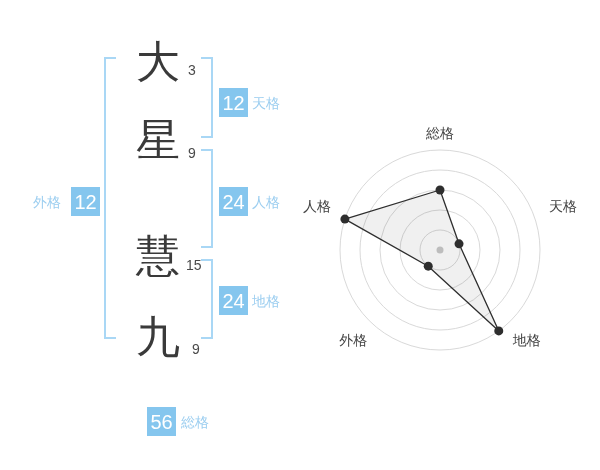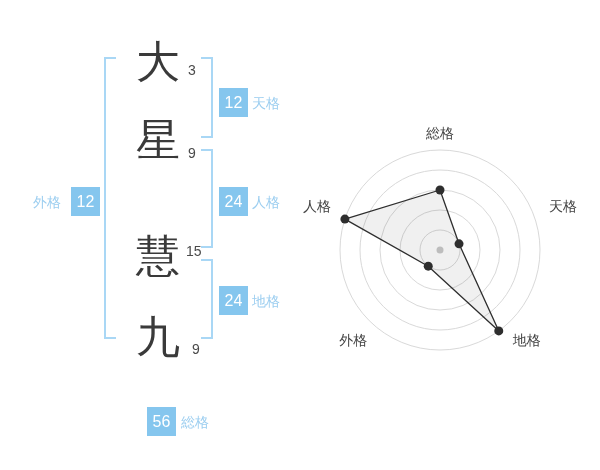--- a/index.html
+++ b/index.html
@@ -15,40 +15,40 @@
     position:relative;width:600px;height:470px;background:#ffffff;overflow:hidden;
     font-family:"Liberation Sans","DejaVu Sans",sans-serif;
   }
   
   .kanji{
     position:absolute;left:135px;width:46px;text-align:center;
     font-size:44px;line-height:1;color:var(--text-dark);font-weight:500;
   }
   .k0{top:40px}.k1{top:118px}.k2{top:234px}.k3{top:315px}
   .strokenum{position:absolute;font-size:14px;color:var(--num-gray);line-height:1;}
-  .s0{left:188px;top:63px}.s1{left:188px;top:146px}.s2{left:186px;top:244px}.s3{left:192px;top:342px}
+  .s0{left:188px;top:63px}.s1{left:188px;top:146px}.s2{left:186px;top:258px}.s3{left:192px;top:342px}
   .bracket{position:absolute;width:12px;box-sizing:border-box;}
   .bracket.left{
     left:104px;top:57px;height:282px;
     border-left:2px solid var(--bracket-blue);
     border-top:2px solid var(--bracket-blue);
     border-bottom:2px solid var(--bracket-blue);
   }
   .bracket.right{
     left:201px;
     border-right:2px solid var(--bracket-blue);
     border-top:2px solid var(--bracket-blue);
     border-bottom:2px solid var(--bracket-blue);
   }
   .b-ten{top:57px;height:81px}
   .b-jin{top:149px;height:99px}
   .b-chi{top:259px;height:80px}
   .badge{
     position:absolute;width:29px;height:29px;background:var(--badge-blue);
-    color:#fff;font-size:16px;display:flex;align-items:center;justify-content:center;
+    color:#fff;font-size:20px;display:flex;align-items:center;justify-content:center;
     line-height:1;
   }
   .bg-ten{left:219px;top:88px}
   .bg-jin{left:219px;top:187px}
   .bg-chi{left:219px;top:286px}
   .bg-gai{left:71px;top:187px}
   .bg-sou{left:147px;top:407px}
   .badge-label{position:absolute;font-size:14px;color:var(--label-blue);line-height:1;}
   .bl-ten{left:252px;top:96px}
   .bl-jin{left:252px;top:195px}

